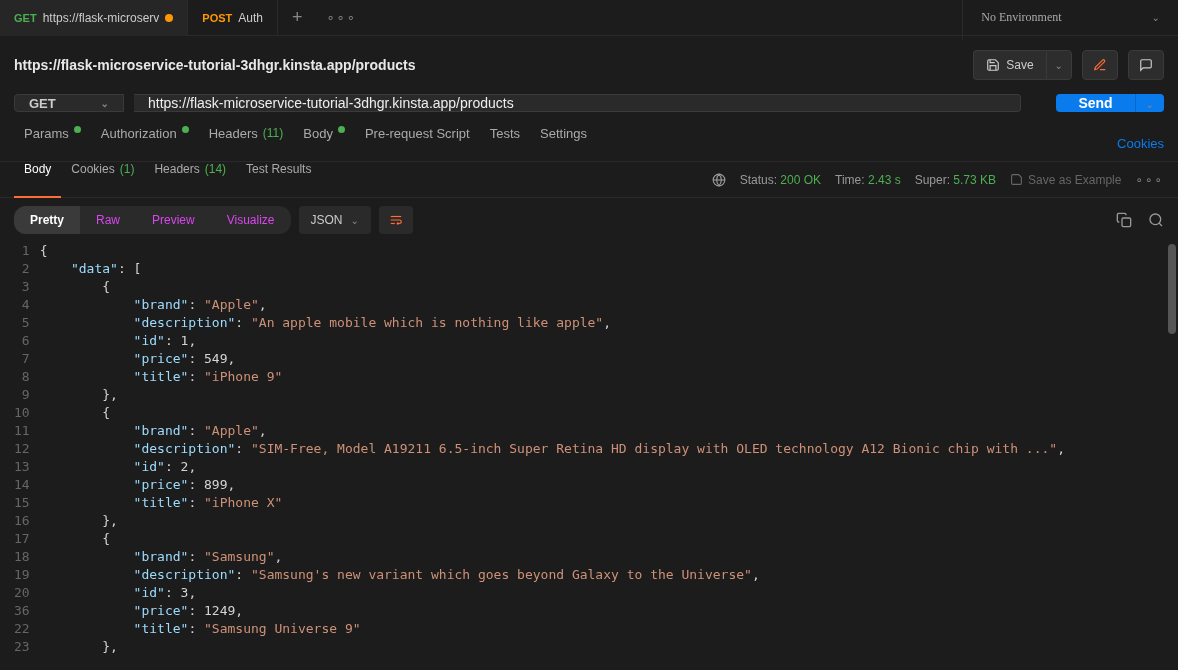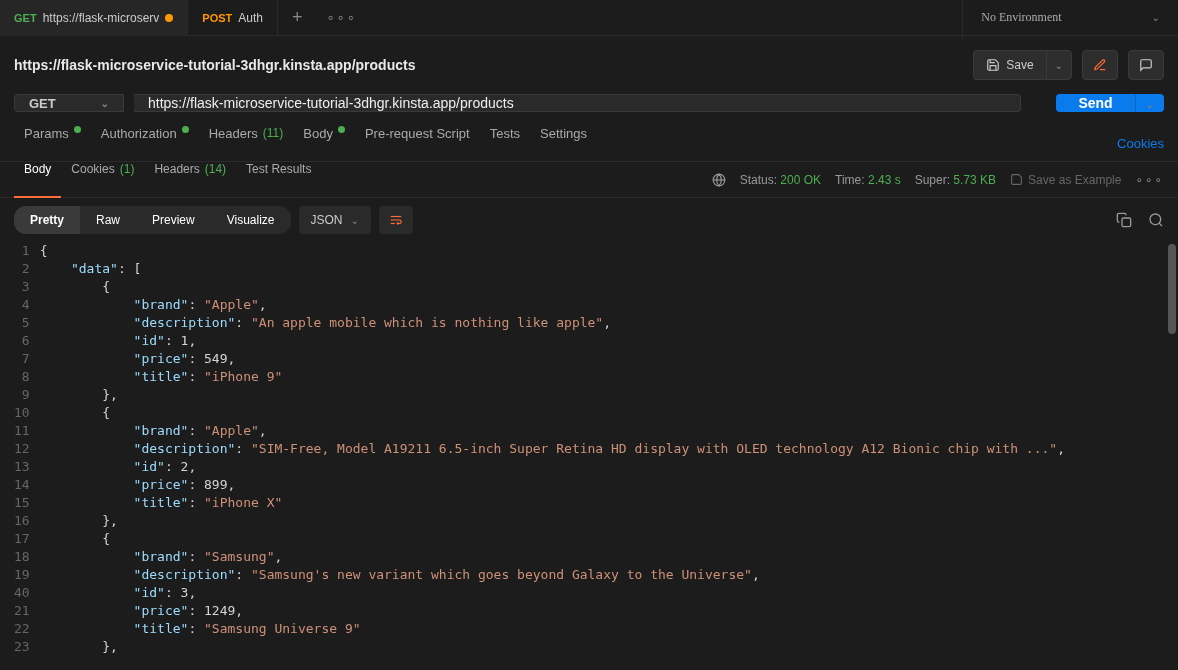--- a/index.html
+++ b/index.html
@@ -156,21 +156,21 @@
 }
 .view-seg {
   display: flex;
   background: #2a2a2a;
   border-radius: 12px;
   overflow: hidden;
   align-items: flex-end;
 }
 .seg-btn {
   padding: 7px 16px;
-  color: #ffffff;
+  color: #d946ef;
   cursor: pointer;
   font-size: 12px;
 }
 .seg-btn.active { background: #3a3a3a; color: #fff; font-weight: 600; }
 .format-select {
   display: flex;
   align-items: center;
   gap: 8px;
   padding: 7px 12px;
   background: #2a2a2a;
@@ -392,22 +392,22 @@
       <div>10</div>
       <div>11</div>
       <div>12</div>
       <div>13</div>
       <div>14</div>
       <div>15</div>
       <div>16</div>
       <div>17</div>
       <div>18</div>
       <div>19</div>
-      <div>40</div>
-      <div>21</div>
+      <div>20</div>
+      <div>36</div>
       <div>22</div>
       <div>23</div>
     </div>
   <div class="code-body" id="code-body">
       <div class="line"><span class="tok-punct">{</span></div>
       <div class="line">    <span class="tok-key">"data"</span><span class="tok-punct">: [</span></div>
       <div class="line">        <span class="tok-punct">{</span></div>
       <div class="line">            <span class="tok-key">"brand"</span><span class="tok-punct">: </span><span class="tok-str">"Apple"</span><span class="tok-punct">,</span></div>
       <div class="line">            <span class="tok-key">"description"</span><span class="tok-punct">: </span><span class="tok-str">"An apple mobile which is nothing like apple"</span><span class="tok-punct">,</span></div>
       <div class="line">            <span class="tok-key">"id"</span><span class="tok-punct">: </span><span class="tok-num">1</span><span class="tok-punct">,</span></div>

